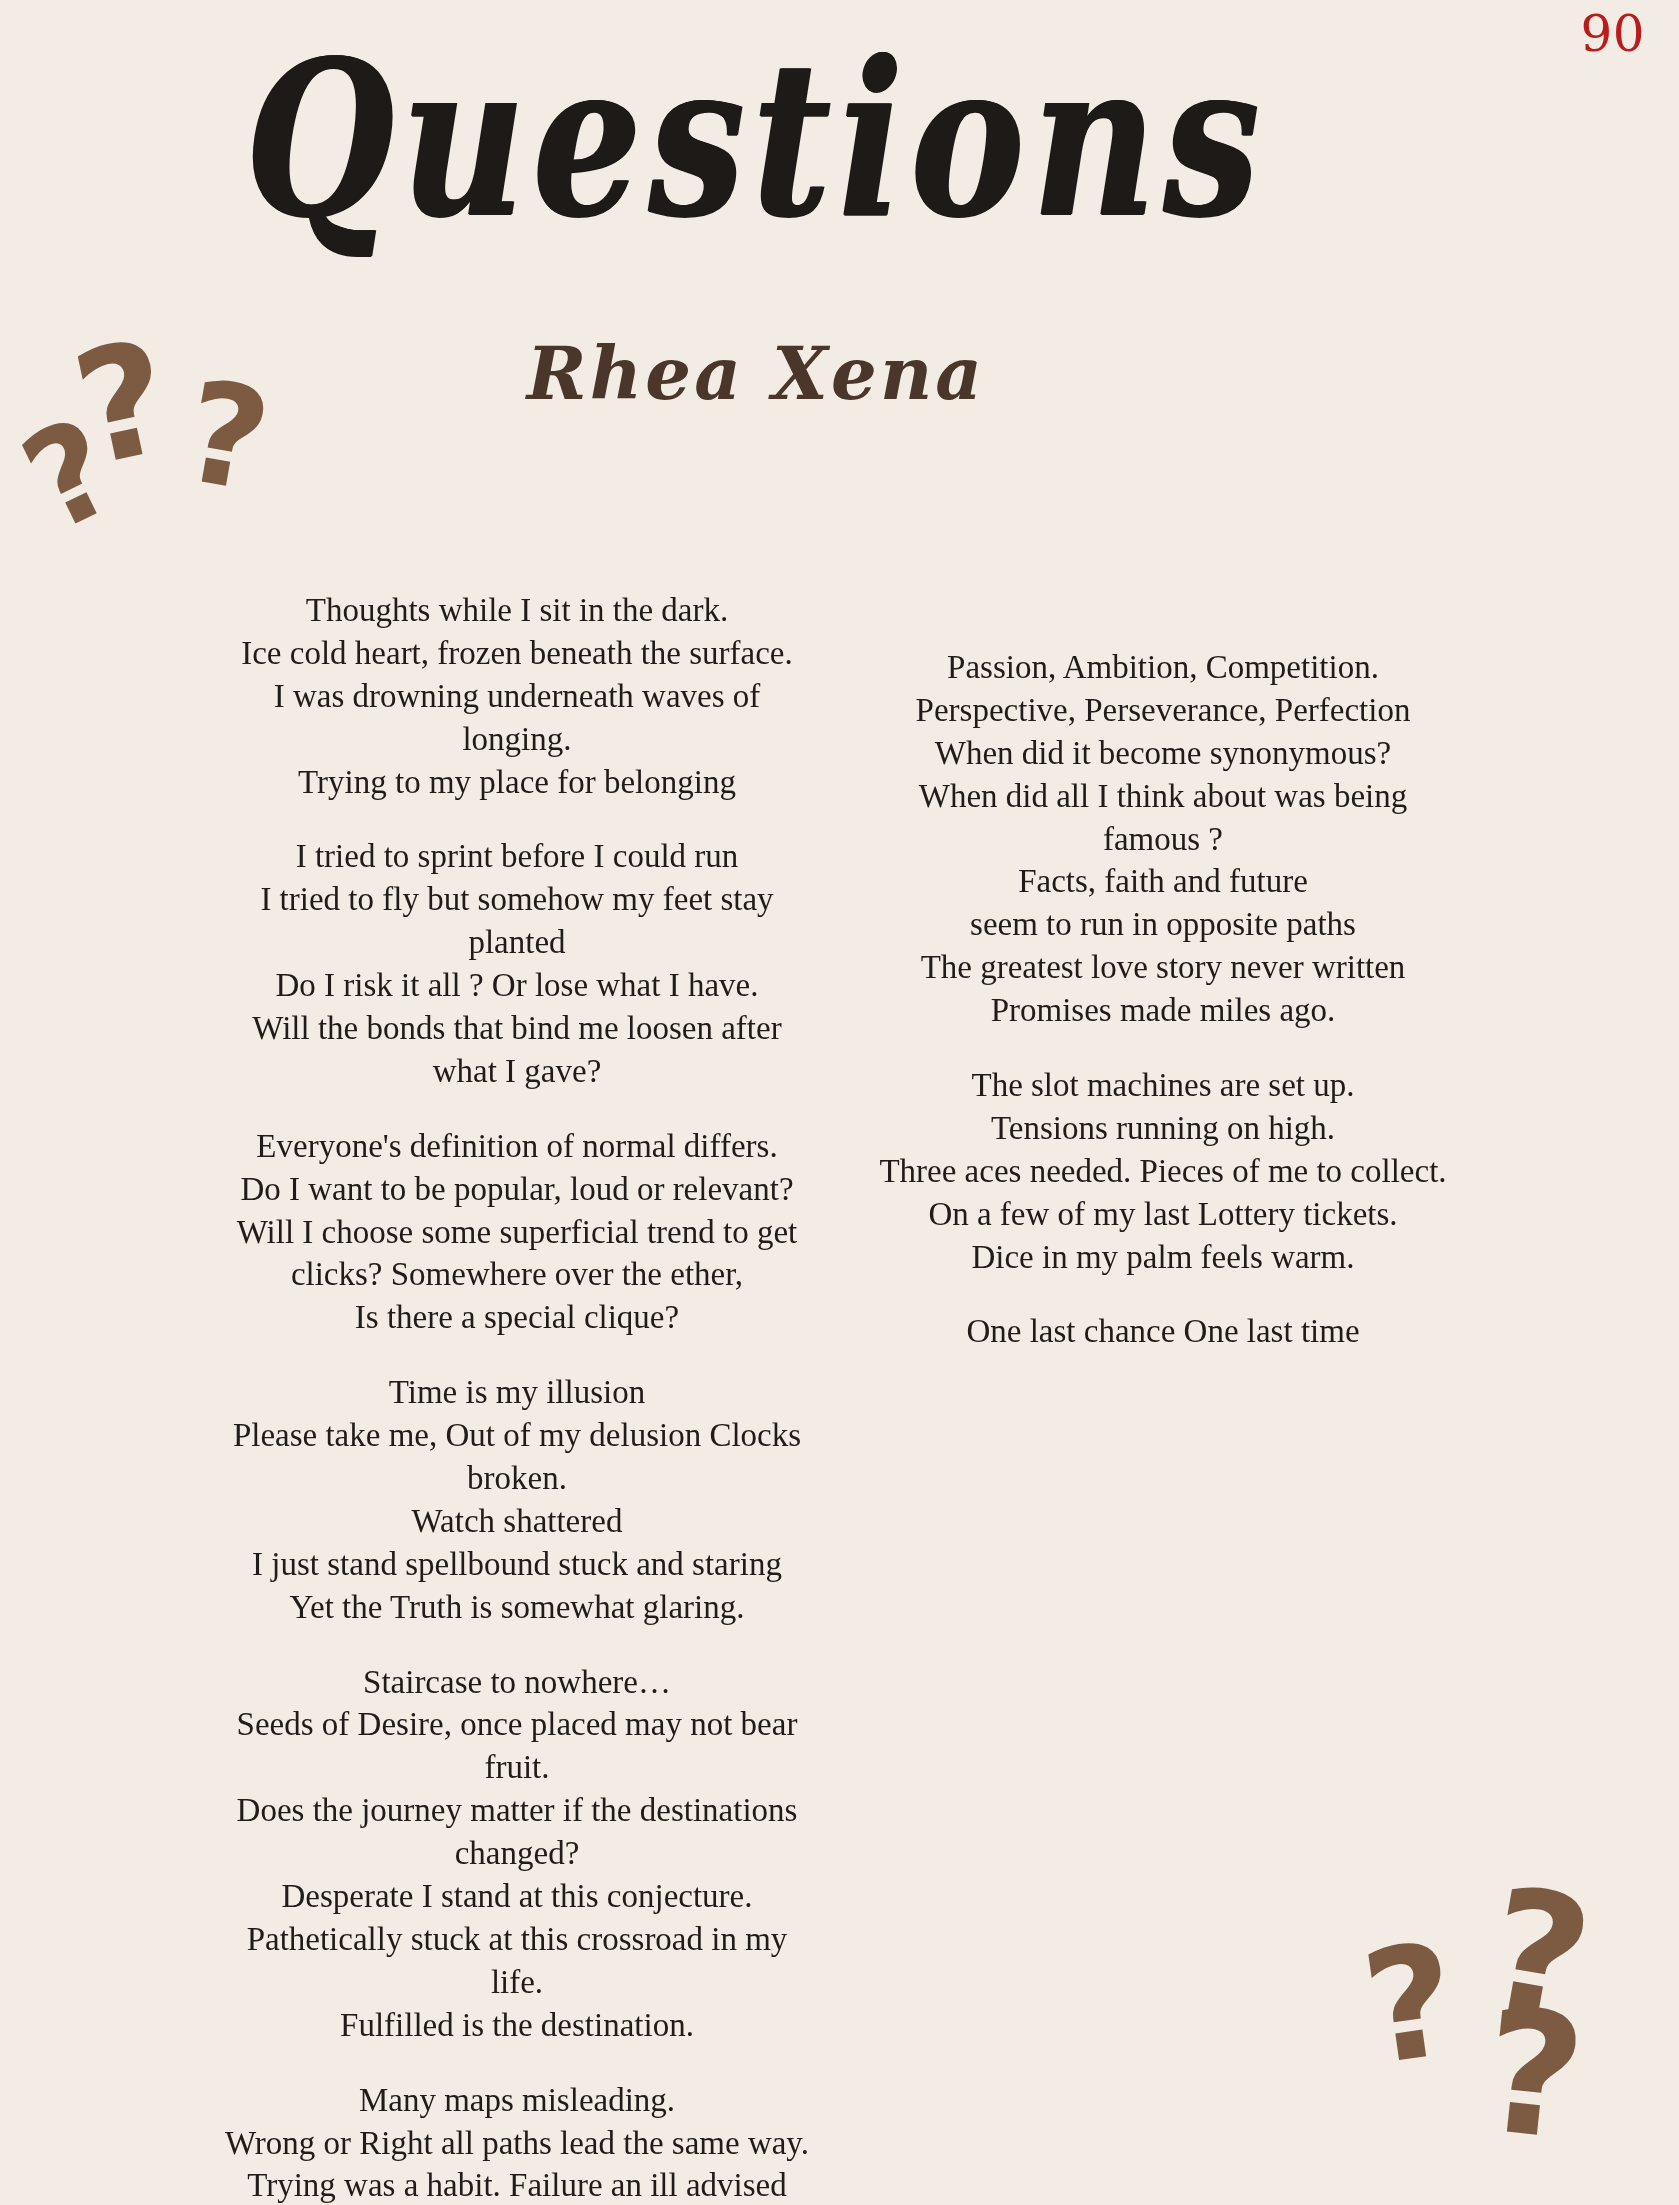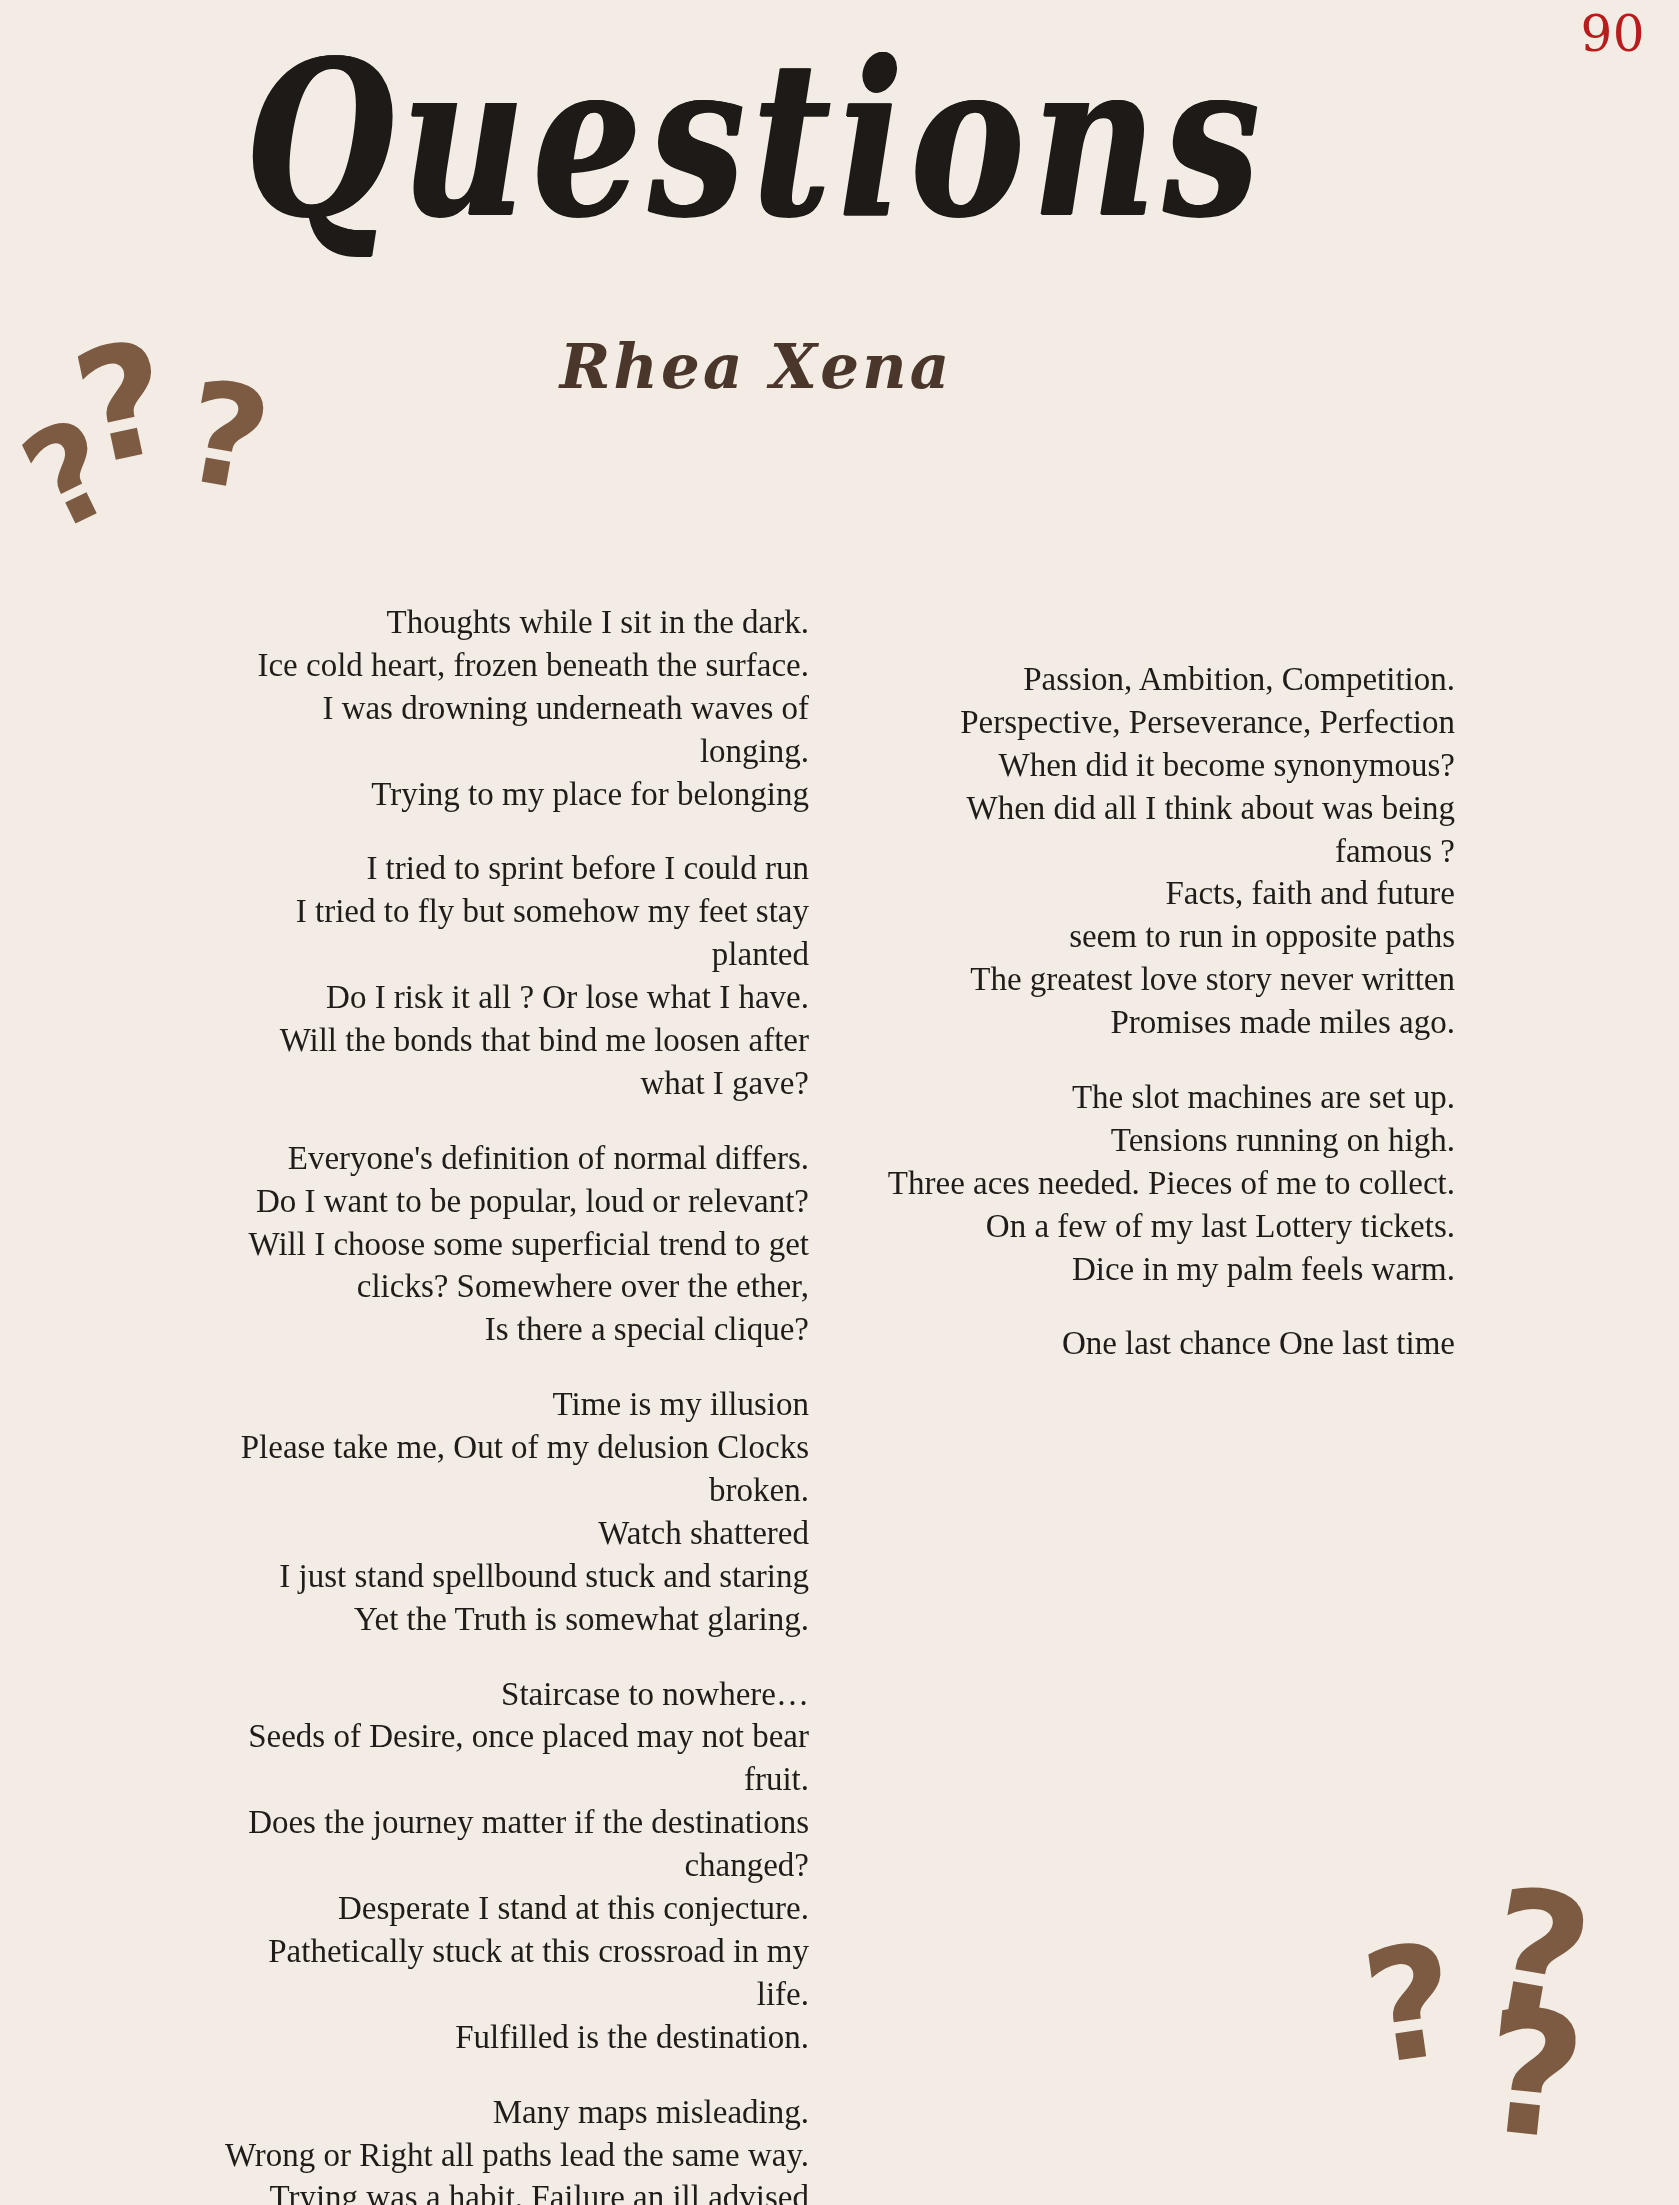--- a/index.html
+++ b/index.html
@@ -100,21 +100,21 @@
     text-shadow:
        1px 0 0 #1d1a17,
       -1px 0 0 #1d1a17,
        0 1px 0 #1d1a17;
   }
   .byline {
     margin-top: 129px;
     font-family: "DejaVu Serif", serif;
     font-style: italic;
     font-weight: bold;
-    font-size: 61px;
+    font-size: 72px;
     letter-spacing: 3.1px;
     color: #4a362a;
   }
 
   
   .columns {
     position: absolute;
     top: 589px;
     left: 0;
     width: 1680px;
@@ -126,23 +126,22 @@
     width: 584px;
     text-align: center;
     font-size: 33px;
     line-height: 1.30;
     color: #201c19;
   }
   .column.left  { padding-right: 31px; }
   .column.right { padding-left: 31px; }
 
   .stanza {
-    margin: 12px 0 32px 0;
+    margin: 0 0 32px 0;
     white-space: pre-line;
-    text-align: right;
   }
   .stanza:last-child { margin-bottom: 0; }
   .spacer-right { height: 57px; }
 </style>
 </head>
 <body>
 
 <div class="page">
 
   <div class="page-number">90</div>

